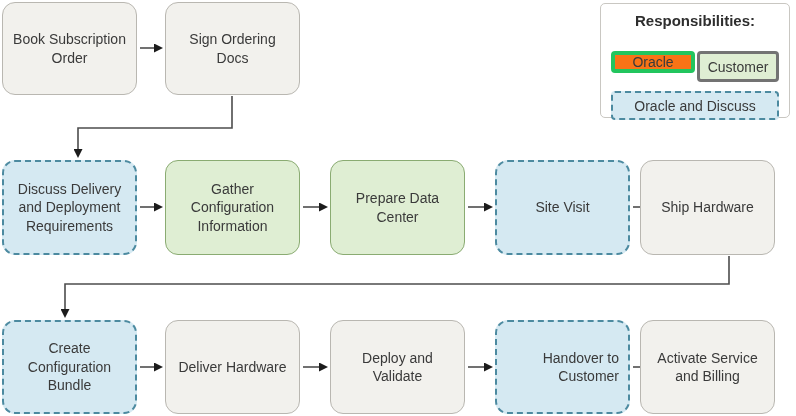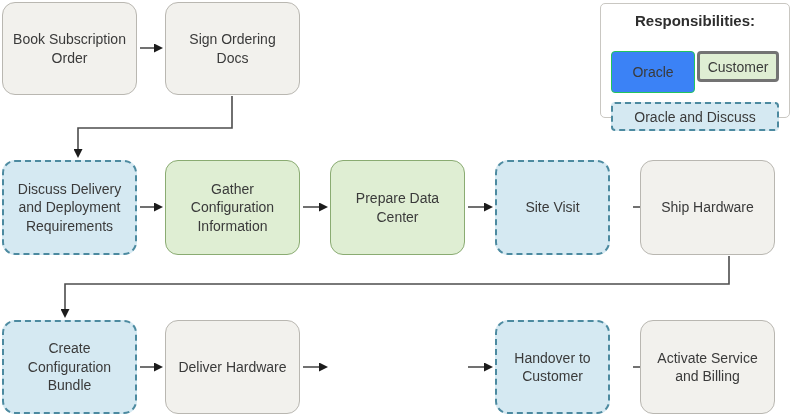--- a/index.html
+++ b/index.html
@@ -50,21 +50,21 @@
   
   .r1 { top: 2px; height: 93px; }
   
   .r2 { top: 160px; height: 95px; }
   
   .r3 { top: 320px; height: 94px; }
 
   .c1 { left: 2px;   width: 135px; }
   .c2 { left: 165px; width: 135px; }
   .c3 { left: 330px; width: 135px; }
-  .c4 { left: 495px; width: 115px; }
+  .c4 { left: 495px; width: 135px; text-align: right; }
   .c5 { left: 640px; width: 135px; }
 
   
   .legend {
     position: absolute;
     left: 600px; top: 3px;
     width: 190px; height: 115px;
     background: #ffffff;
     border: 1px solid #c9c7c2;
     border-radius: 5px;
@@ -84,21 +84,21 @@
   }
   .chip {
     display: flex;
     align-items: center;
     justify-content: center;
     font-size: 14px;
     color: #3a3a3a;
     border-radius: 4px;
     text-align: center;
   }
-  .chip-oracle   { width: 84px;  height: 42px; background: #3b82f6; border: 1px solid #22c55e; }
+  .chip-oracle   { width: 84px;  height: 22px; background: #f97316; border: 4px solid #22c55e; }
   .chip-customer { width: 82px;  height: 31px; background: #dfeed3; border: 3px solid #737373; }
   .chip-both     { width: 100%;  height: 29px; background: #d5e9f2; border: 2px dashed #4c8aa0; }
 </style>
 </head>
 <body>
 
 <div class="canvas">
 
   <svg class="connectors" viewBox="0 0 796 416" xmlns="http://www.w3.org/2000/svg">
     <defs>
@@ -161,20 +161,23 @@
   <div class="step owner-oracle r2 c5">
     <span>Ship Hardware</span>
   </div>
 
   <div class="step owner-both r3 c1">
     <span>Create Configuration Bundle</span>
   </div>
   <div class="step owner-oracle r3 c2">
     <span>Deliver Hardware</span>
   </div>
+  <div class="step owner-oracle r3 c3">
+    <span>Deploy and Validate</span>
+  </div>
   <div class="step owner-both r3 c4">
     <span>Handover to Customer</span>
   </div>
   <div class="step owner-oracle r3 c5">
     <span>Activate Service and Billing</span>
   </div>
 
 </div>
 
 </body></html>

